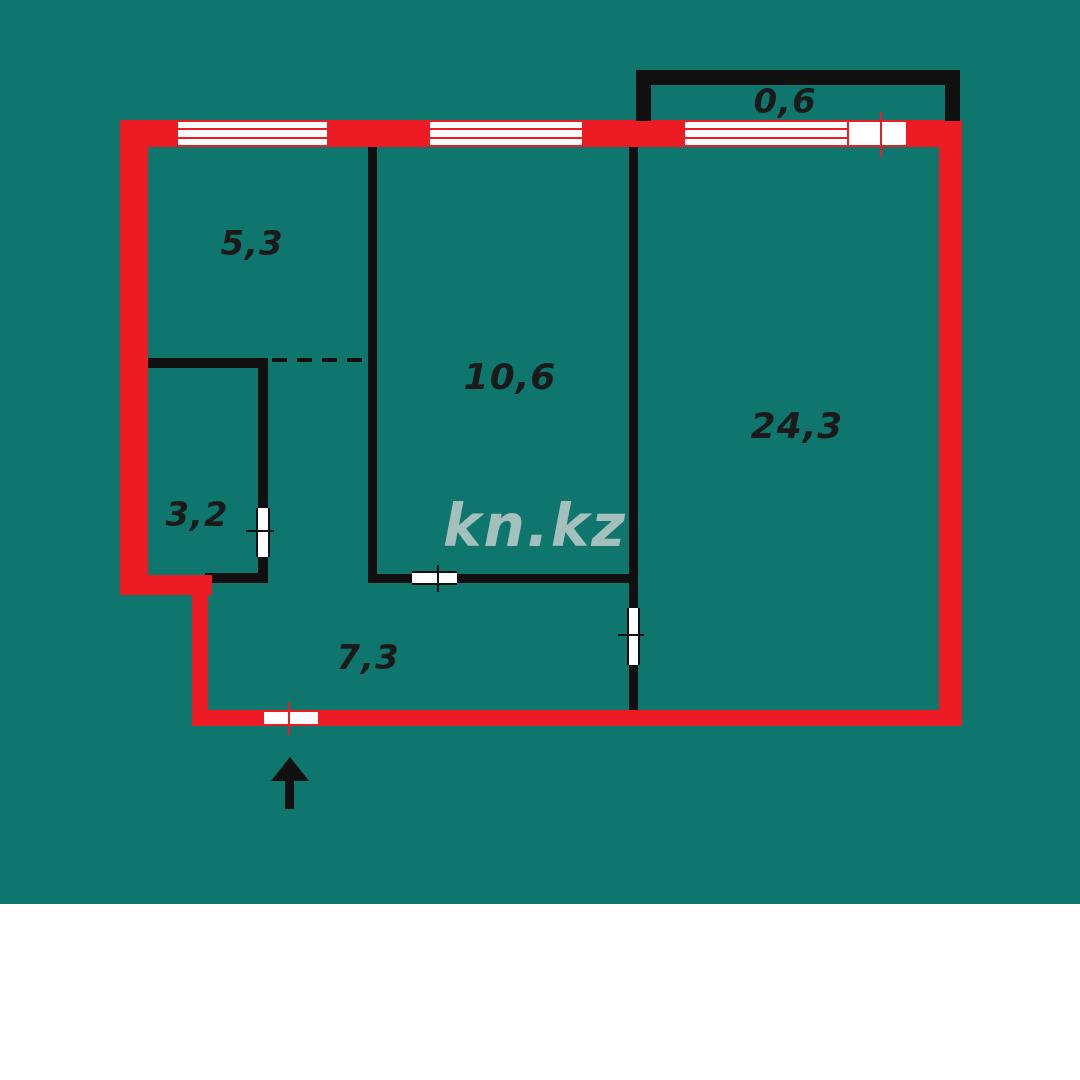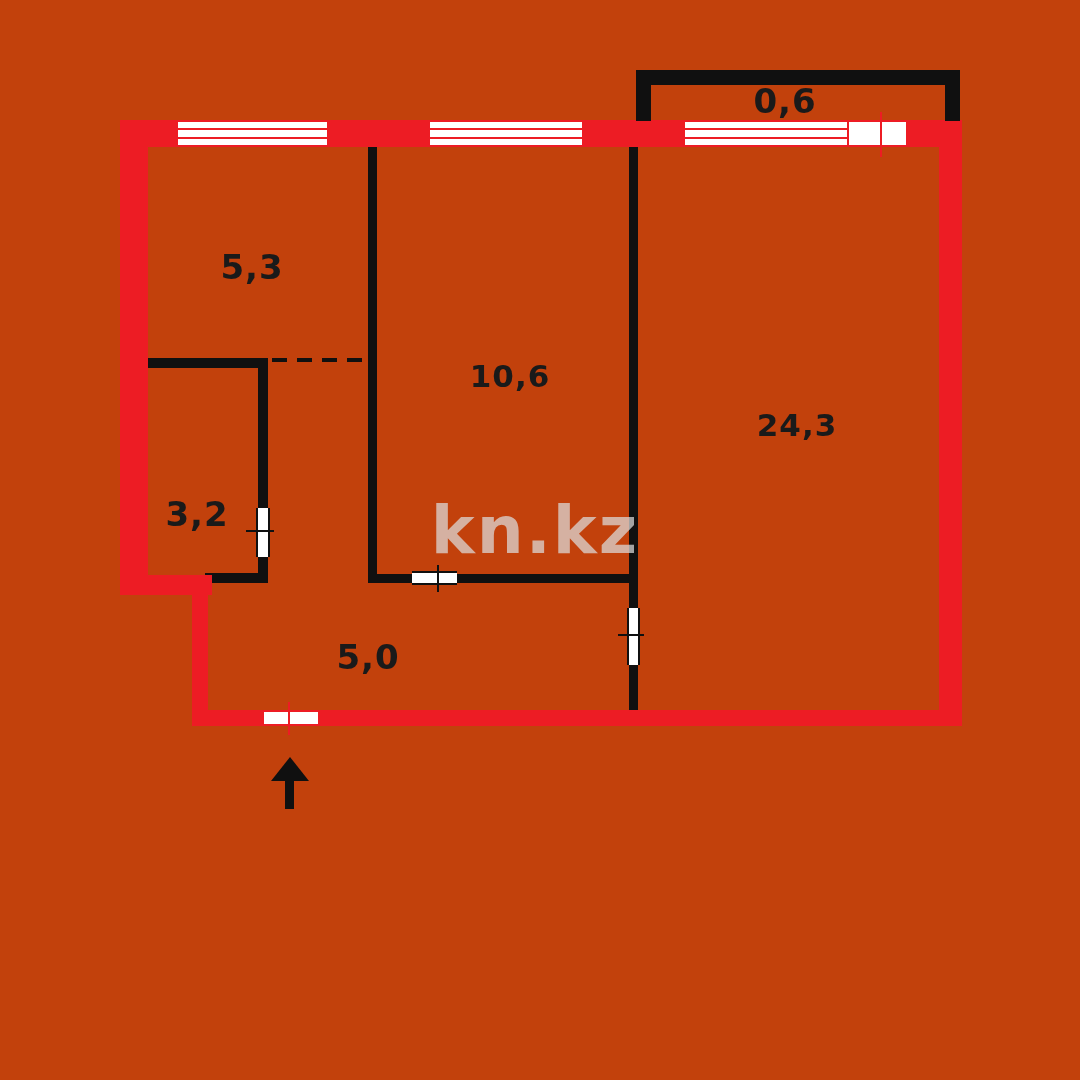--- a/index.html
+++ b/index.html
@@ -1,18 +1,19 @@
 <!DOCTYPE html>
 <html><head>
 <meta charset="utf-8">
 <style>
   html,body{margin:0;padding:0;background:#ffffff;}
   #stage{
-    position:relative;width:1080px;height:1080px;background:#c2410c;overflow:hidden;
+    position:relative;width:1080px;height:904px;background:#0f766e;overflow:hidden;
     font-family:"DejaVu Sans","Liberation Sans",sans-serif;
+    font-style:italic;
   }
   .abs{position:absolute;}
   
   .red{background:#ED1C24;}
   .blk{background:#101010;}
   
   .win{
     background-color:#ffffff;
     background-image:linear-gradient(to bottom,
       #ED1C24 0px,#ED1C24 2px,#ffffff 2px,#ffffff 8px,
@@ -28,39 +29,39 @@
   .tick-blk{background:#101010;}
   .dash{
     height:4px;
     background-image:repeating-linear-gradient(90deg,#101010 0 15px,transparent 15px 25px);
   }
   
   .lbl{
     position:absolute;color:#1a1a1a;font-weight:700;font-size:34px;
     transform:translate(-50%,-50%);white-space:nowrap;letter-spacing:1px;
   }
-  .lbl.big{font-size:31px;}
+  .lbl.big{font-size:36px;}
   
   #summary-box{
     position:absolute;left:468px;top:842px;width:105px;height:60px;
     border:3px solid #101010;box-sizing:border-box;background:#ffffff;
     display:flex;flex-direction:column;justify-content:center;align-items:center;
   }
   #summary-box div{font-weight:700;font-size:22px;color:#1a1a1a;line-height:26px;white-space:nowrap;}
   
   .arrow-head{
     width:0;height:0;
     border-left:19px solid transparent;border-right:19px solid transparent;
     border-bottom:24px solid #101010;
   }
   .arrow-stem{background:#101010;}
   
   #watermark{
     position:absolute;left:375px;top:492px;width:320px;
-    font-size:66px;font-weight:700;letter-spacing:2px;
+    font-size:58px;font-weight:700;letter-spacing:2px;
     color:rgba(221,221,221,0.72);z-index:50;text-align:center;
     pointer-events:none;
   }
 </style>
 </head>
 <body>
 
 <div id="stage">
 
   <div class="abs red" style="left:120px;top:120px;width:842px;height:27px;"></div>
@@ -99,22 +100,22 @@
 
   <div class="abs dash" style="left:272px;top:358px;width:96px;"></div>
 
   <div class="abs entry-door" style="left:262px;top:710px;width:58px;height:16px;z-index:8;"></div>
   <div class="abs tick-red" style="left:288px;top:702px;width:2px;height:33px;z-index:9;"></div>
 
   <div class="abs arrow-head" style="left:271px;top:757px;"></div>
   <div class="abs arrow-stem" style="left:285px;top:779px;width:9px;height:30px;"></div>
 
   <div class="lbl" style="left:785px;top:101px;">0,6</div>
-  <div class="lbl" style="left:252px;top:243px;margin-top:24px;">5,3</div>
+  <div class="lbl" style="left:252px;top:243px;">5,3</div>
   <div class="lbl big" style="left:510px;top:376px;">10,6</div>
   <div class="lbl big" style="left:797px;top:425px;">24,3</div>
   <div class="lbl" style="left:197px;top:484px;margin-top:30px;">3,2</div>
-  <div class="lbl" style="left:368px;top:657px;">5,0</div>
+  <div class="lbl" style="left:368px;top:657px;">7,3</div>
 
 
   <div id="watermark">kn.kz</div>
 
 </div>
 
 </body></html>

